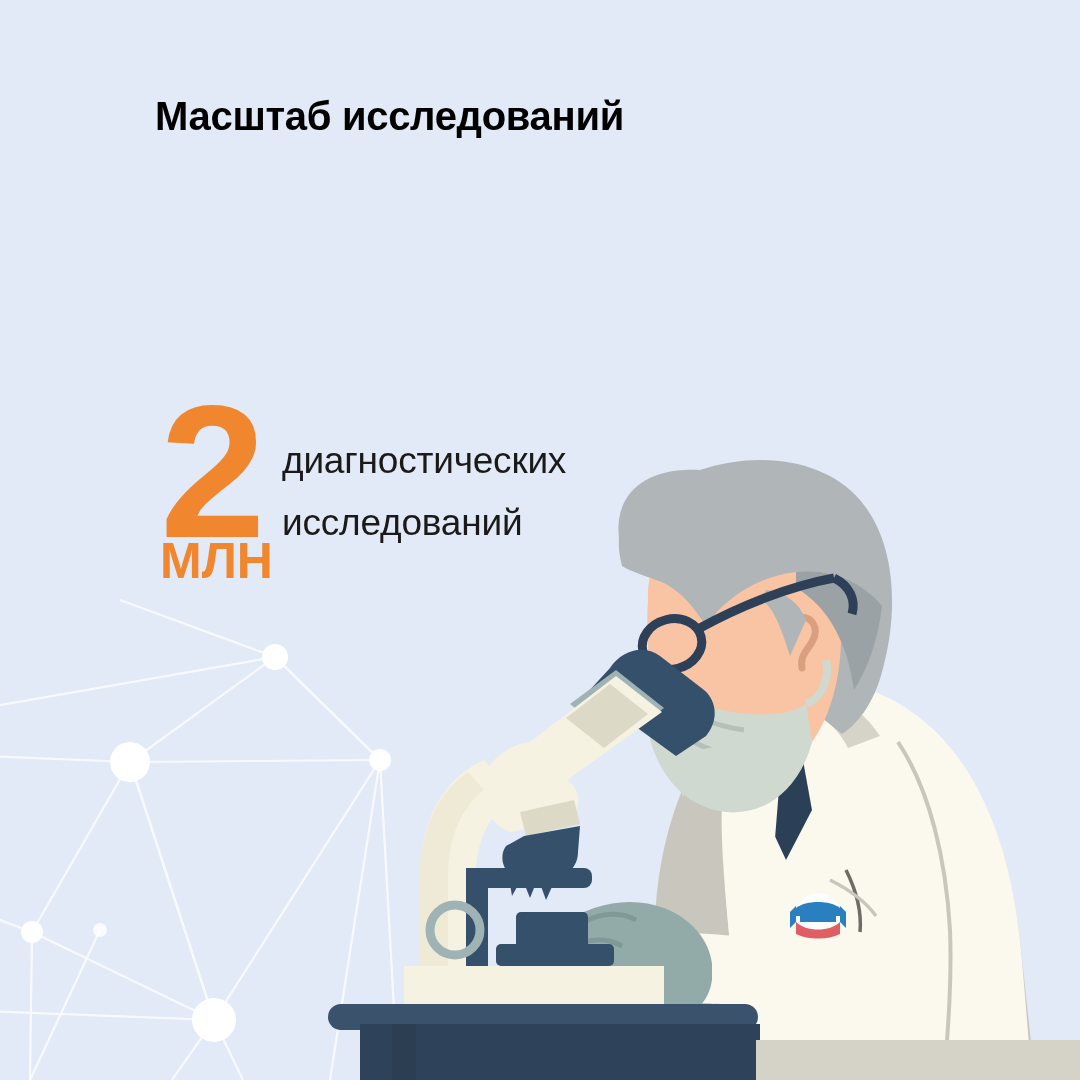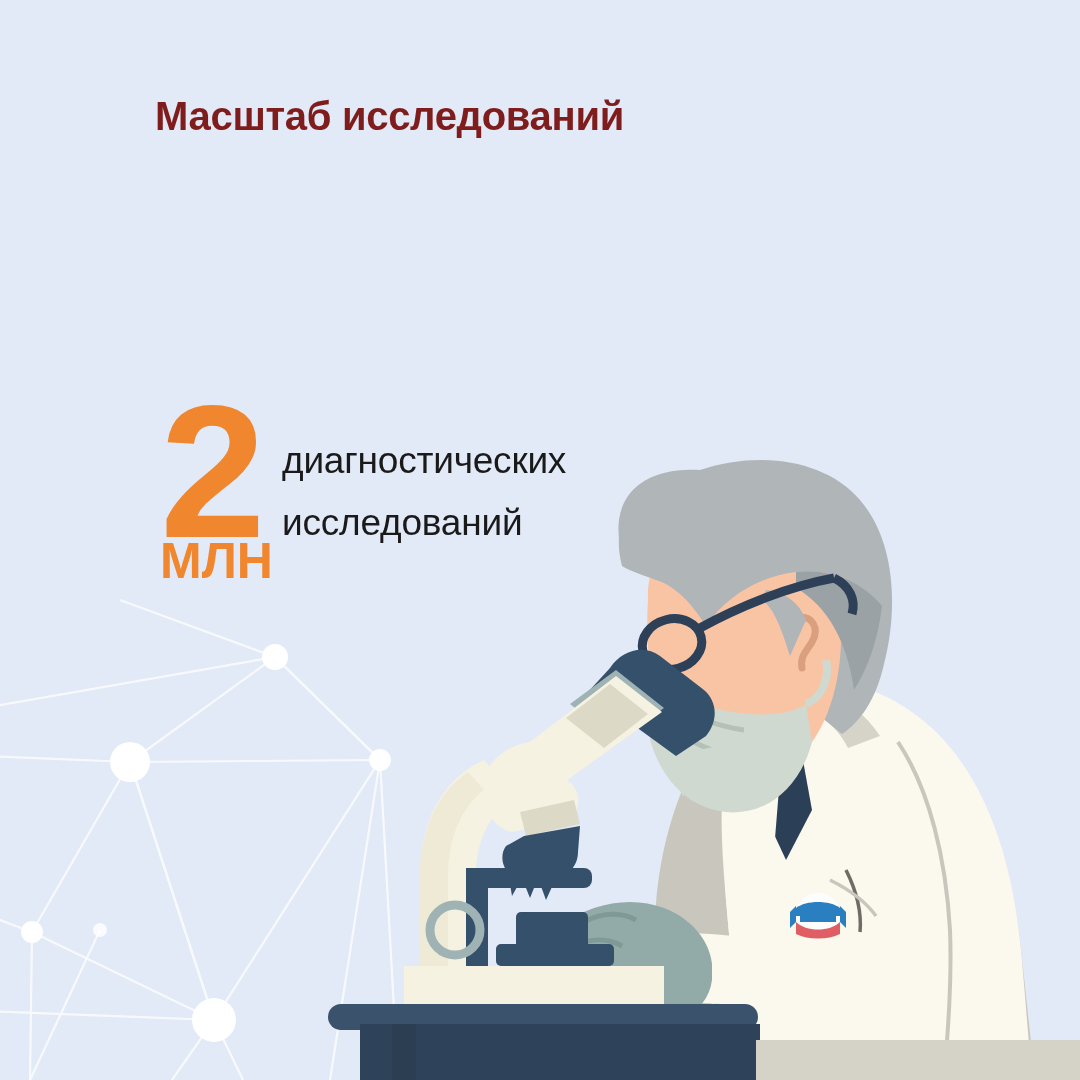--- a/index.html
+++ b/index.html
@@ -13,21 +13,21 @@
     position:relative;
     width:1080px;height:1080px;
     background:#e2e9f7;
     overflow:hidden;
   }
   .layer{position:absolute;top:0;left:0;width:1080px;height:1080px;}
 
   
   #title{
     position:absolute;left:155px;top:94px;
-    font-size:40px;font-weight:bold;color:#7f1d1d;
+    font-size:40px;font-weight:bold;color:#000000;
     letter-spacing:-0.3px;white-space:nowrap;
   }
   #lead{
     position:absolute;left:155px;top:228px;
     font-size:37px;color:#1a1a1a;line-height:58px;
     white-space:pre-line;letter-spacing:-0.2px;
   }
   #statblock{
     position:absolute;left:152px;top:398px;
     width:560px;height:200px;

